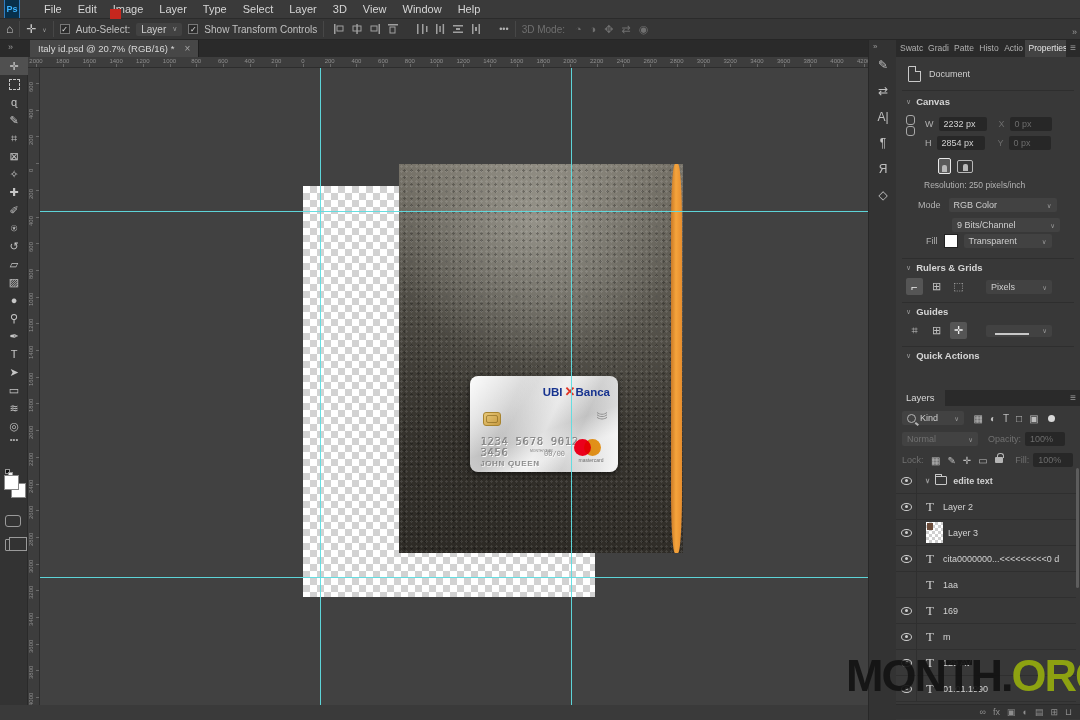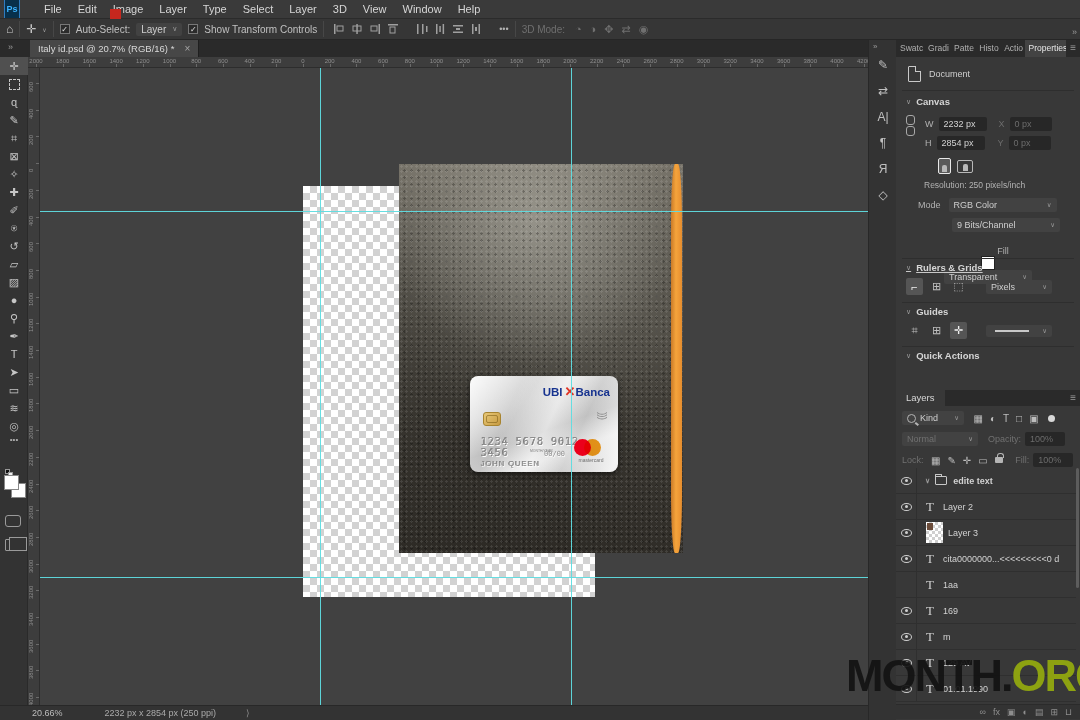--- a/index.html
+++ b/index.html
@@ -139,21 +139,21 @@
   #ptabbar .pham{margin-left:auto;padding:2px 4px;color:#9a9a9a;font-size:10px;}
   #dock-collapse{position:absolute;right:3px;top:-13px;font-size:9px;color:#9a9a9a;}
 
   .prow{position:absolute;left:0;right:0;display:flex;align-items:center;}
   .sec-head{font-weight:bold;color:#d6d6d6;font-size:9.5px;}
   .sec-car{font-size:7px;color:#9a9a9a;margin:0 5px 0 10px;}
   .plabel{color:#b2b2b2;font-size:9px;}
   .pinput{background:#272727;border-radius:2px;color:#d2d2d2;font-size:9px;padding:2px 5px;}
   .pinput.dis{color:#6c6c6c;}
   .pdd{background:#424242;border-radius:2px;color:#cfcfcf;font-size:9px;padding:2px 5px;
-       display:flex;align-items:center;}
+       display:flex;align-items:flex-end;}
   .pdd .car{margin-left:auto;font-size:6.5px;color:#9a9a9a;}
   .divider{position:absolute;left:6px;right:6px;height:1px;background:#2e2e2e;}
   .doc-ico{width:13px;height:16px;border:1px solid #c9c9c9;border-radius:1px;position:relative;margin:0 8px 0 12px;}
   .doc-ico::after{content:"";position:absolute;right:-1px;top:-1px;width:5px;height:5px;
                   background:#383838;border-left:1px solid #c9c9c9;border-bottom:1px solid #c9c9c9;}
   .chain{width:9px;height:20px;margin:0 4px 0 10px;}
   .chain::before,.chain::after{content:"";display:block;width:7px;height:8px;border:1px solid #a8a8a8;
                   border-radius:3px;margin:1px auto;}
   .orient{width:13px;height:16px;border:1px solid #b8b8b8;border-radius:2px;display:inline-flex;
           align-items:flex-end;justify-content:center;margin-right:6px;}
@@ -591,30 +591,30 @@
         <span>RGB Color</span>
         <span class="car">∨</span>
       </span>
     </div>
     <div class="prow" style="top:178px;">
       <span class="pdd" style="width:108px;margin-left:56px;">
         <span>9 Bits/Channel</span>
         <span class="car">∨</span>
       </span>
     </div>
-    <div class="prow" style="top:206px;flex-direction:column;">
+    <div class="prow" style="top:194px;">
       <span class="plabel grayed" style="margin-left:30px;">Fill</span>
       <span class="fill-swatch"></span>
       <span class="pdd" style="width:88px;">
         <span>Transparent</span>
         <span class="car">∨</span>
       </span>
     </div>
     <div class="divider" style="top:218px;"></div>
-    <div class="prow" style="top:222px;text-decoration:underline;">
+    <div class="prow" style="top:222px;">
       <span class="sec-car">∨</span>
       <span class="sec-head">Rulers &amp; Grids</span>
     </div>
     <div class="prow" style="top:238px;left:10px;">
       <span class="sq-ico sel">⌐</span>
       <span class="sq-ico">⊞</span>
       <span class="sq-ico">⬚</span>
       <span class="pdd" style="width:66px;margin-left:14px;">
         <span>Pixels</span>
         <span class="car">∨</span>
@@ -748,22 +748,17 @@
         <span>∞</span>
         <span>fx</span>
         <span>▣</span>
         <span>◐</span>
         <span>▤</span>
         <span>⊞</span>
         <span>⊔</span>
       </div>
   </div>
 
-  <div id="statusbar">
-    <span class="zoomv">20.66%</span>
-    <span class="docs">2232 px x 2854 px (250 ppi)</span>
-    <span class="chev">⟩</span>
-  </div>
 
   <div id="watermark">
     <span>MONTH.</span><span id="wm-suffix" style="color: rgb(141, 162, 17);">ORG</span>
   </div>
 </div>
 
 </body></html>

